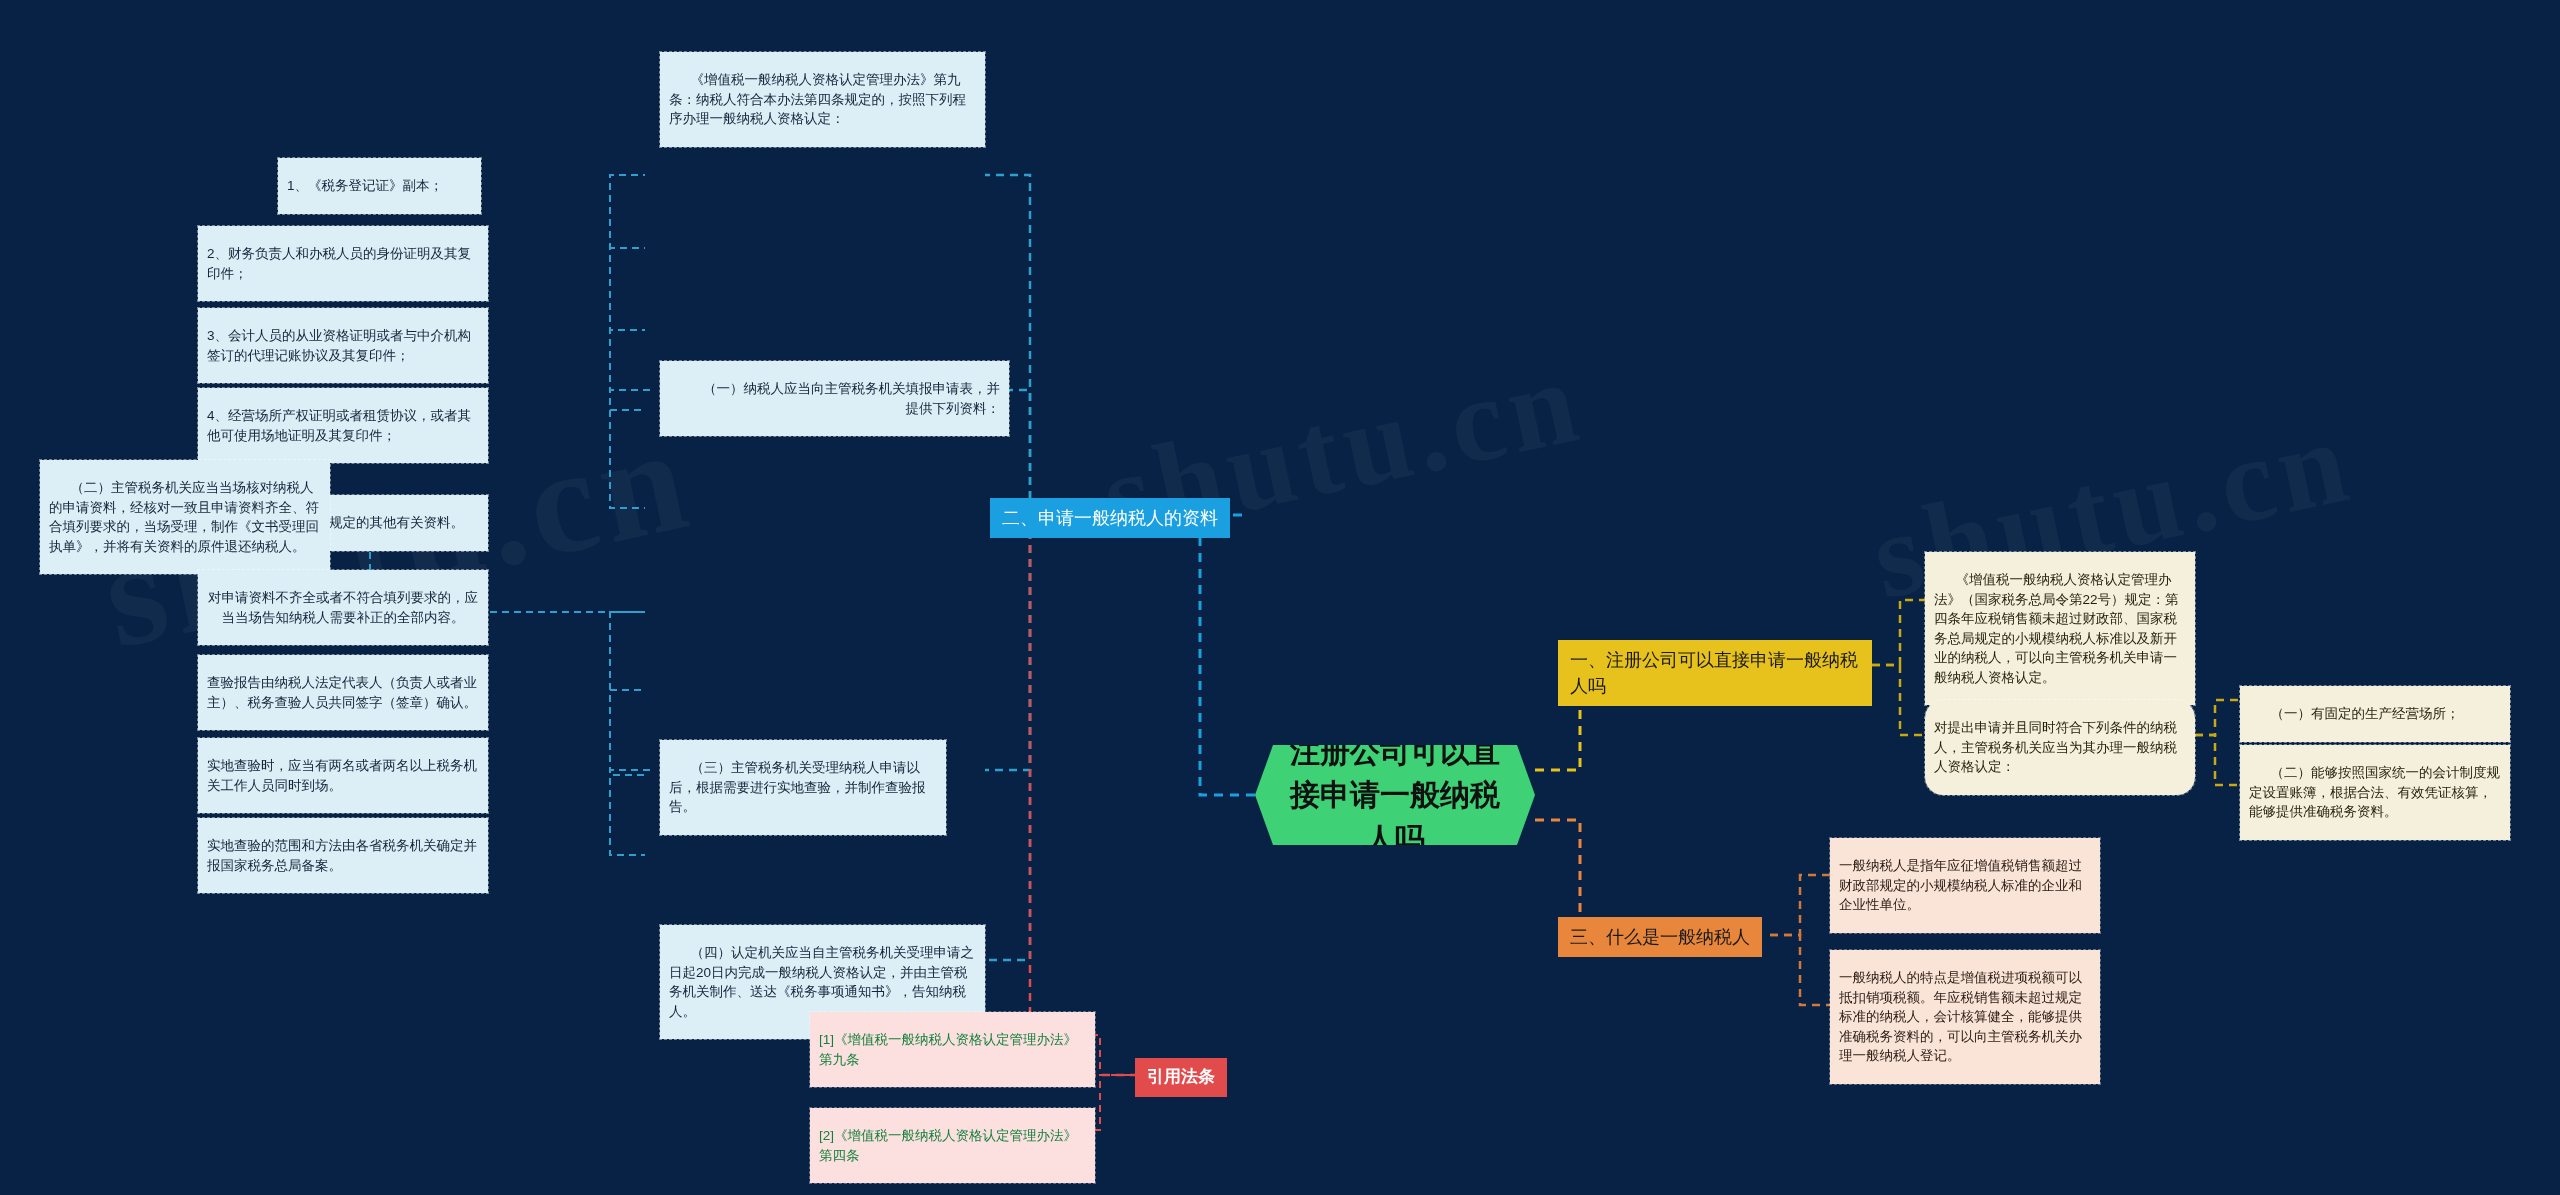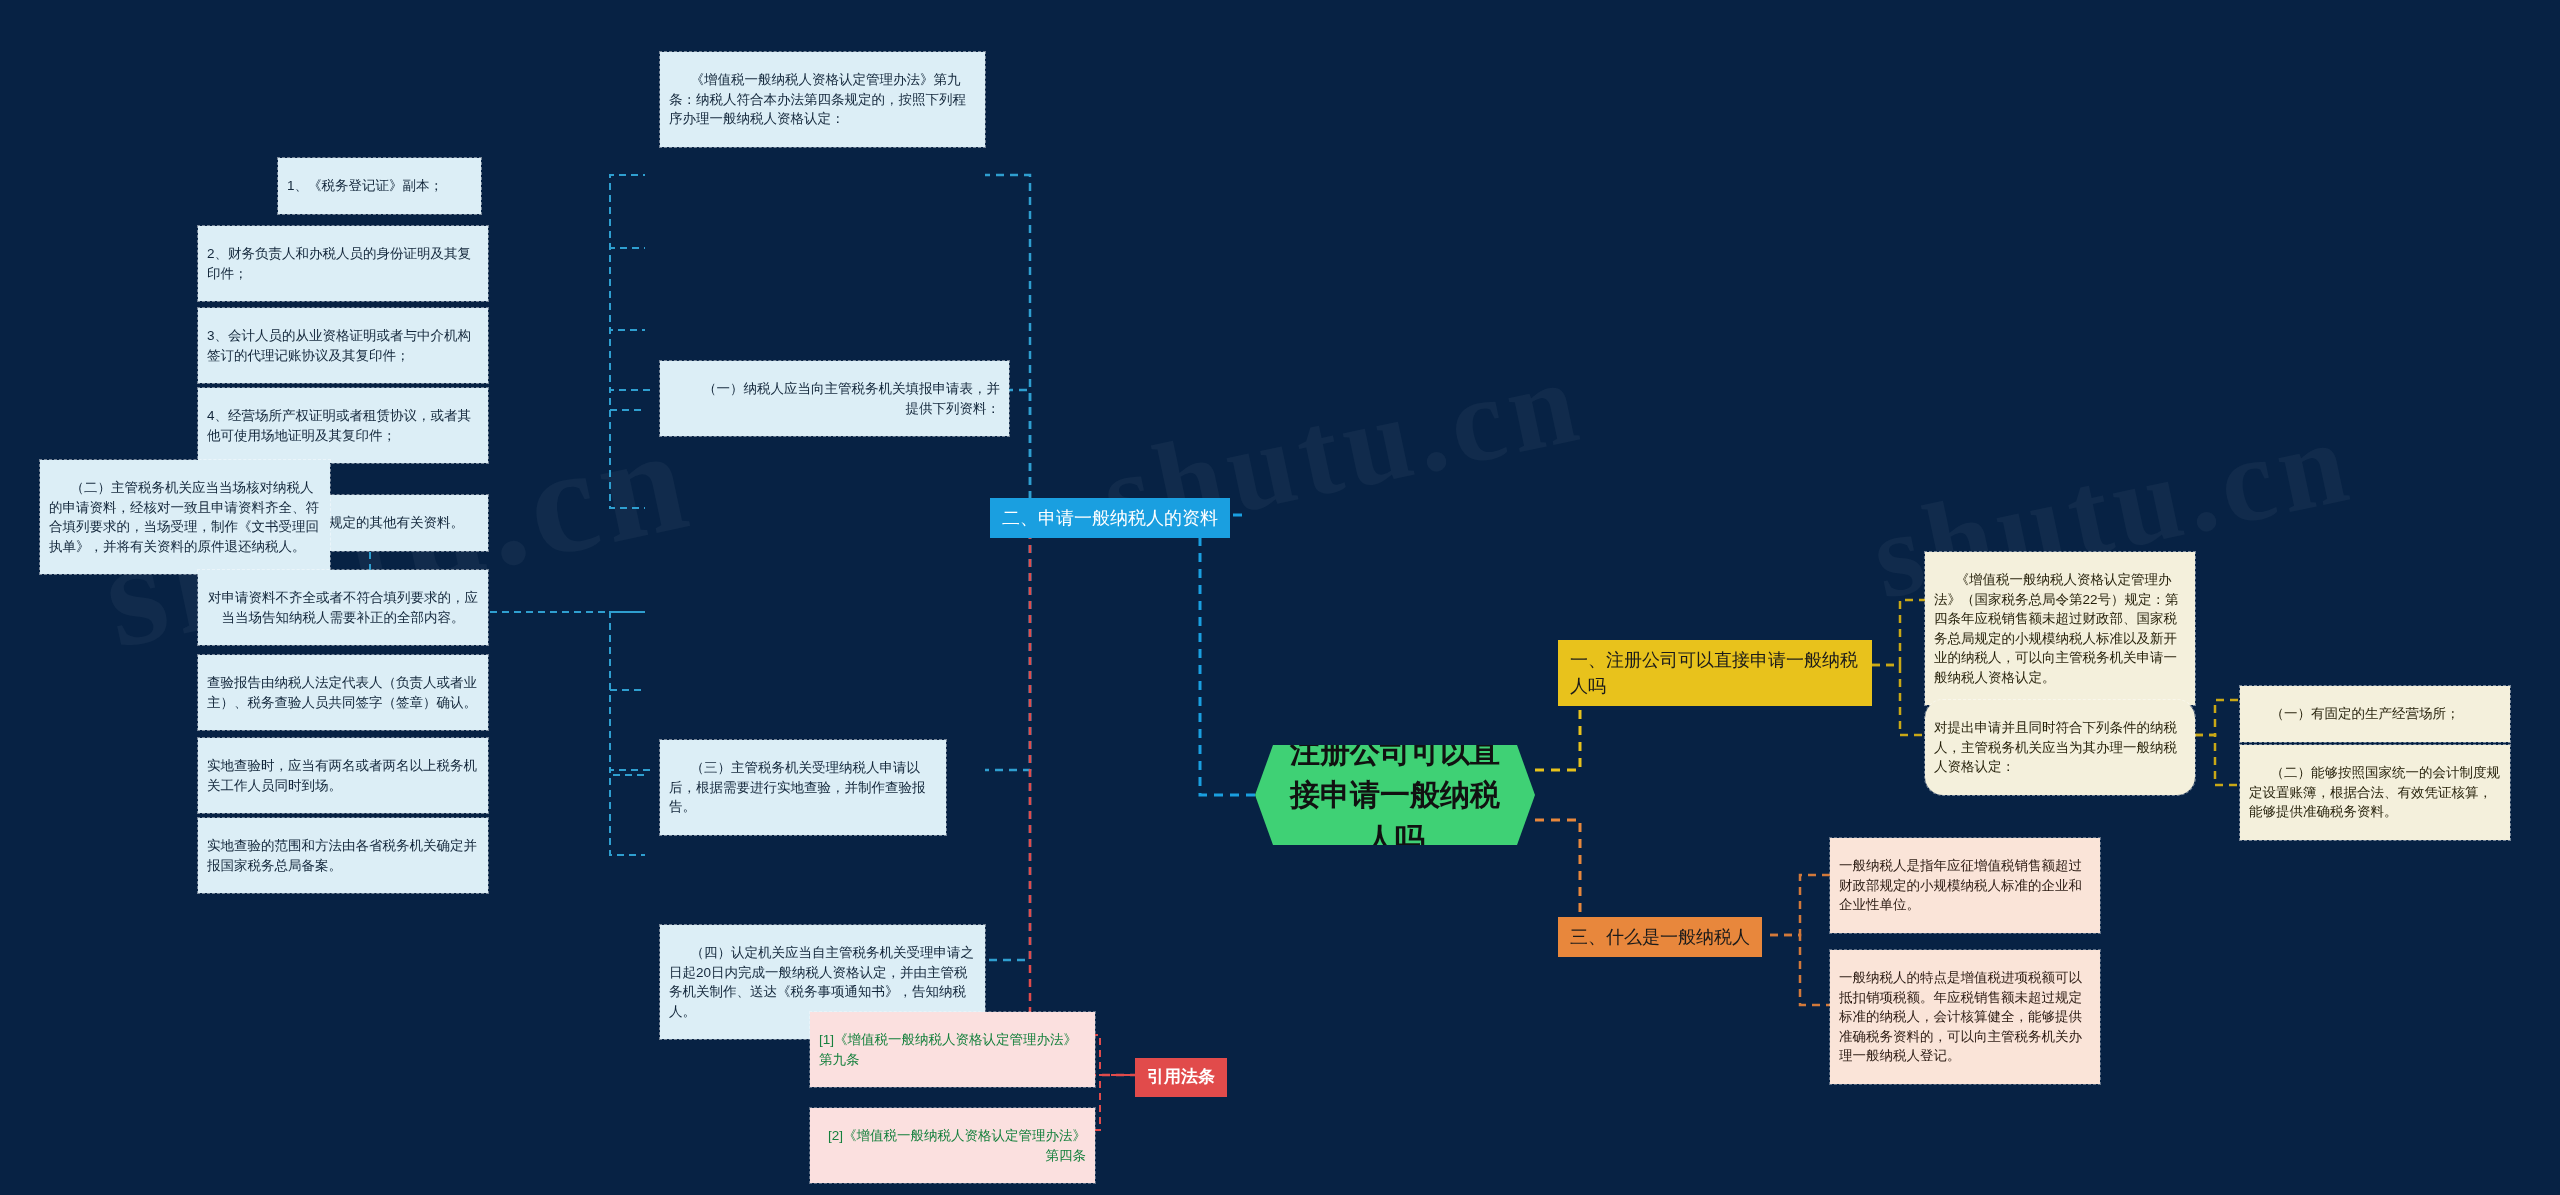--- a/index.html
+++ b/index.html
@@ -141,21 +141,21 @@
   <div class="node card card-blue" style="left:660px;top:925px;width:325px;">
     <span class="txt indent">（四）认定机关应当自主管税务机关受理申请之日起20日内完成一般纳税人资格认定，并由主管税务机关制作、送达《税务事项通知书》，告知纳税人。</span>
   </div>
 
   <div class="node branch-red" style="left:1135px;top:1058px;font-weight:bold;">
     <span class="txt">引用法条</span>
   </div>
   <div class="node card card-pinkred" style="left:810px;top:1012px;width:285px;">
     <span class="txt">[1]《增值税一般纳税人资格认定管理办法》第九条</span>
   </div>
-  <div class="node card card-pinkred" style="left:810px;top:1108px;width:285px;text-align:right;">
+  <div class="node card card-pinkred" style="left:810px;top:1108px;width:285px;">
     <span class="txt">[2]《增值税一般纳税人资格认定管理办法》第四条</span>
   </div>
 
   <div class="node branch-yellow" style="left:1558px;top:640px;width:314px;">
     <span class="txt">一、注册公司可以直接申请一般纳税人吗</span>
   </div>
   <div class="node card card-cream" style="left:1925px;top:552px;width:270px;">
     <span class="txt indent">《增值税一般纳税人资格认定管理办法》（国家税务总局令第22号）规定：第四条年应税销售额未超过财政部、国家税务总局规定的小规模纳税人标准以及新开业的纳税人，可以向主管税务机关申请一般纳税人资格认定。</span>
   </div>
   <div class="node card card-cream" style="left:1925px;top:700px;width:270px;border-radius:18px;">

